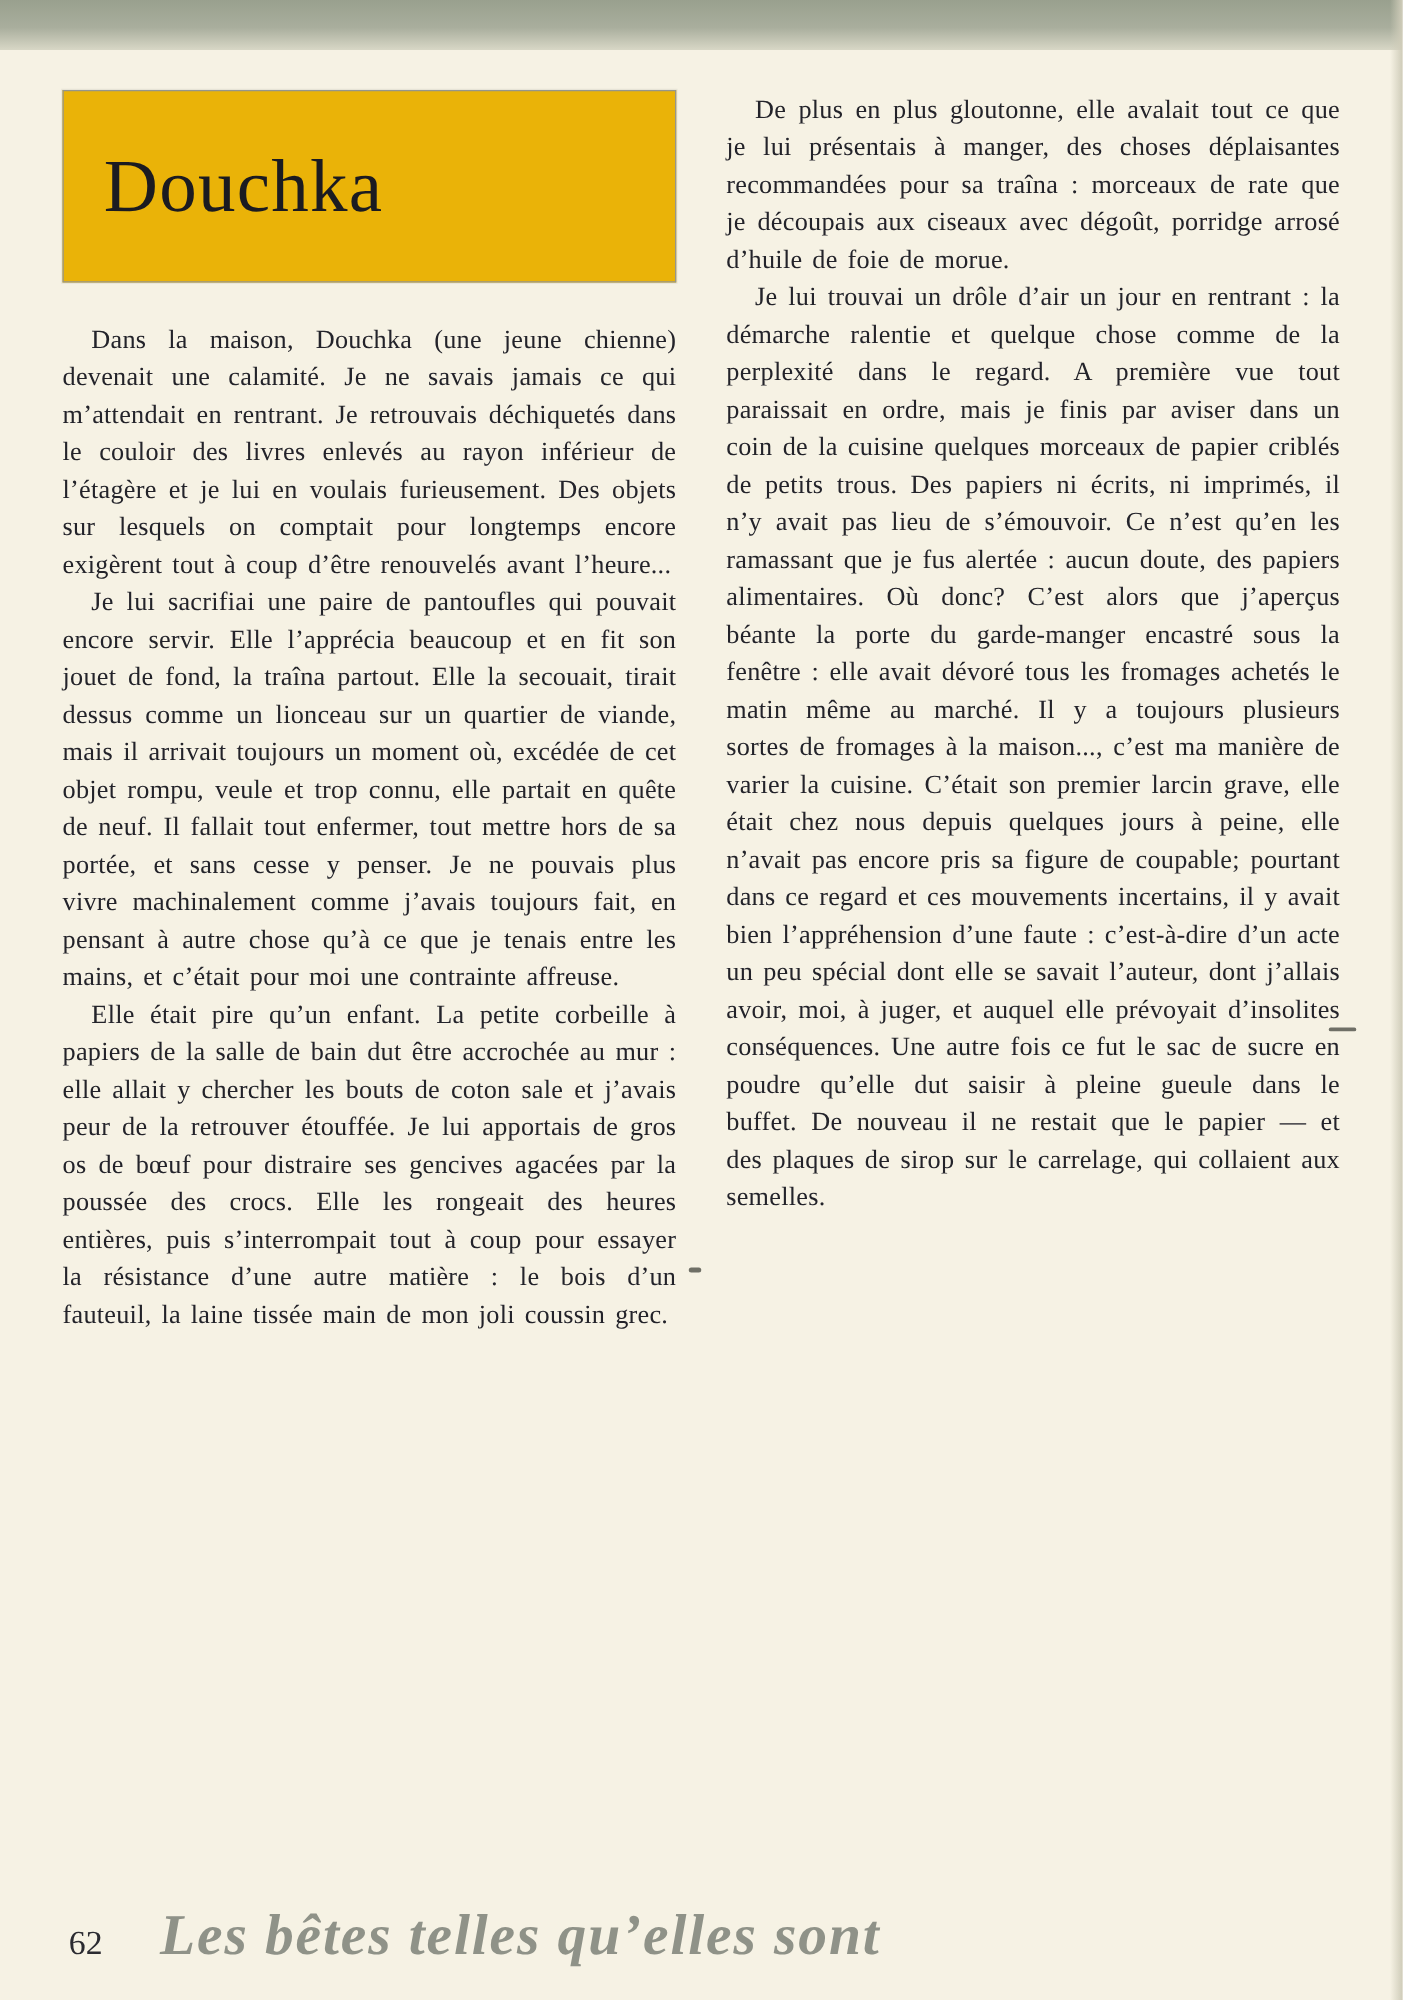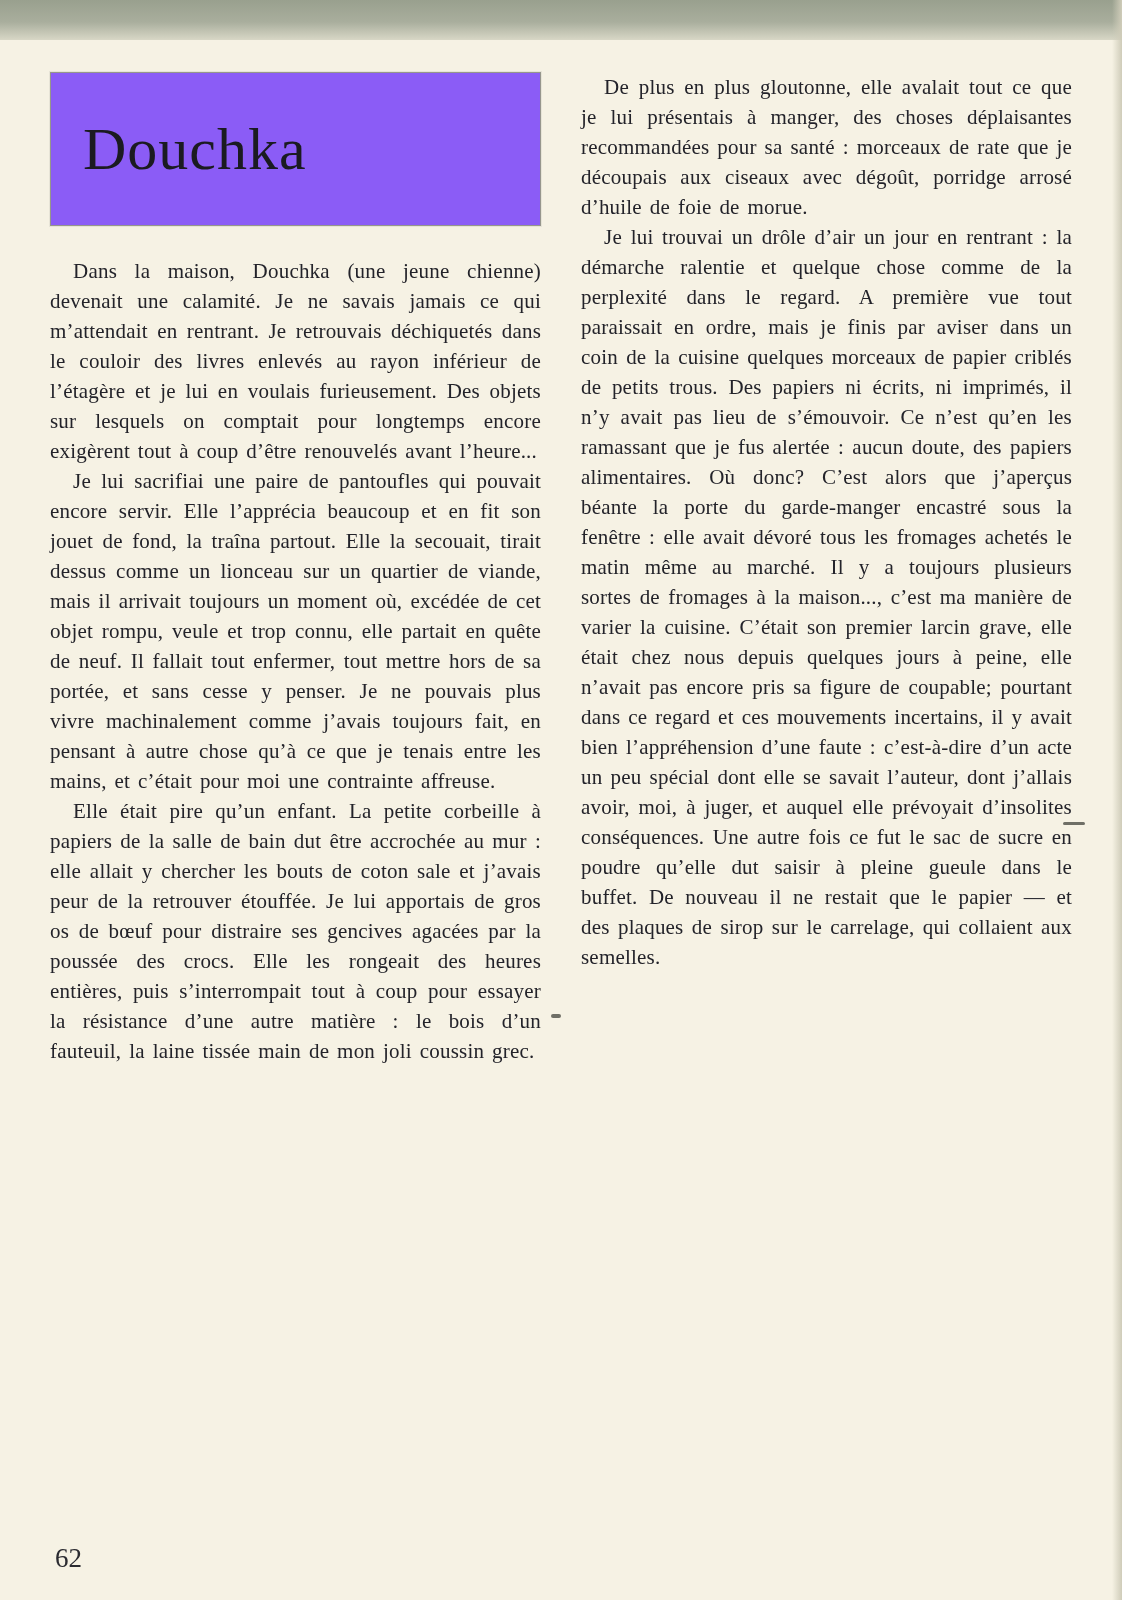--- a/index.html
+++ b/index.html
@@ -42,21 +42,21 @@
     min-width: 0;
   }
   .title-box {
     border: 1px solid #96968c;
     box-shadow: 0 0 0 1px rgba(150,150,140,0.15);
     height: 152px;
     display: flex;
     align-items: center;
     padding-left: 32px;
     margin-bottom: 30px;
-    background: #8b5cf6;
+    background: #eab308;
   }
   .chapter-title {
     font-size: 60px;
     letter-spacing: 1px;
     color: #1b1b21;
     line-height: 1;
   }
   .body-text p {
     margin: 0;
     font-size: 21px;
@@ -108,27 +108,28 @@
       </div>
       <div class="body-text">
         <p>Dans la maison, Douchka (une jeune chienne) devenait une calamité. Je ne savais jamais ce qui m’attendait en rentrant. Je retrouvais déchiquetés dans le couloir des livres enlevés au rayon inférieur de l’étagère et je lui en voulais furieusement. Des objets sur lesquels on comptait pour longtemps encore exigèrent tout à coup d’être renouvelés avant l’heure...</p>
         <p>Je lui sacrifiai une paire de pantoufles qui pouvait encore servir. Elle l’apprécia beaucoup et en fit son jouet de fond, la traîna partout. Elle la secouait, tirait dessus comme un lionceau sur un quartier de viande, mais il arrivait toujours un moment où, excédée de cet objet rompu, veule et trop connu, elle partait en quête de neuf. Il fallait tout enfermer, tout mettre hors de sa portée, et sans cesse y penser. Je ne pouvais plus vivre machinalement comme j’avais toujours fait, en pensant à autre chose qu’à ce que je tenais entre les mains, et c’était pour moi une contrainte affreuse.</p>
         <p>Elle était pire qu’un enfant. La petite corbeille à papiers de la salle de bain dut être accrochée au mur : elle allait y chercher les bouts de coton sale et j’avais peur de la retrouver étouffée. Je lui apportais de gros os de bœuf pour distraire ses gencives agacées par la poussée des crocs. Elle les rongeait des heures entières, puis s’interrompait tout à coup pour essayer la résistance d’une autre matière : le bois d’un fauteuil, la laine tissée main de mon joli coussin grec.</p>
       </div>
     </div>
 
     <div class="column">
       <div class="body-text">
-        <p>De plus en plus gloutonne, elle avalait tout ce que je lui présentais à manger, des choses déplaisantes recommandées pour sa santé : morceaux de rate que je découpais aux ciseaux avec dégoût, porridge arrosé d’huile de foie de morue.</p>
+        <p>De plus en plus gloutonne, elle avalait tout ce que je lui présentais à manger, des choses déplaisantes recommandées pour sa traîna : morceaux de rate que je découpais aux ciseaux avec dégoût, porridge arrosé d’huile de foie de morue.</p>
         <p>Je lui trouvai un drôle d’air un jour en rentrant : la démarche ralentie et quelque chose comme de la perplexité dans le regard. A première vue tout paraissait en ordre, mais je finis par aviser dans un coin de la cuisine quelques morceaux de papier criblés de petits trous. Des papiers ni écrits, ni imprimés, il n’y avait pas lieu de s’émouvoir. Ce n’est qu’en les ramassant que je fus alertée : aucun doute, des papiers alimentaires. Où donc? C’est alors que j’aperçus béante la porte du garde-manger encastré sous la fenêtre : elle avait dévoré tous les fromages achetés le matin même au marché. Il y a toujours plusieurs sortes de fromages à la maison..., c’est ma manière de varier la cuisine. C’était son premier larcin grave, elle était chez nous depuis quelques jours à peine, elle n’avait pas encore pris sa figure de coupable; pourtant dans ce regard et ces mouvements incertains, il y avait bien l’appréhension d’une faute : c’est-à-dire d’un acte un peu spécial dont elle se savait l’auteur, dont j’allais avoir, moi, à juger, et auquel elle prévoyait d’insolites conséquences. Une autre fois ce fut le sac de sucre en poudre qu’elle dut saisir à pleine gueule dans le buffet. De nouveau il ne restait que le papier — et des plaques de sirop sur le carrelage, qui collaient aux semelles.</p>
       </div>
     </div>
 
   </div>
 
   <div class="speck" style="left:1063px; top:822px; width:22px; height:3px;"></div>
   <div class="speck" style="left:551px; top:1014px; width:10px; height:4px;"></div>
 
   <div class="footer">
     <span class="page-number">62</span>
+    <span class="running-title">Les bêtes telles qu’elles sont</span>
   </div>
 
 </div>
 
 </body></html>

